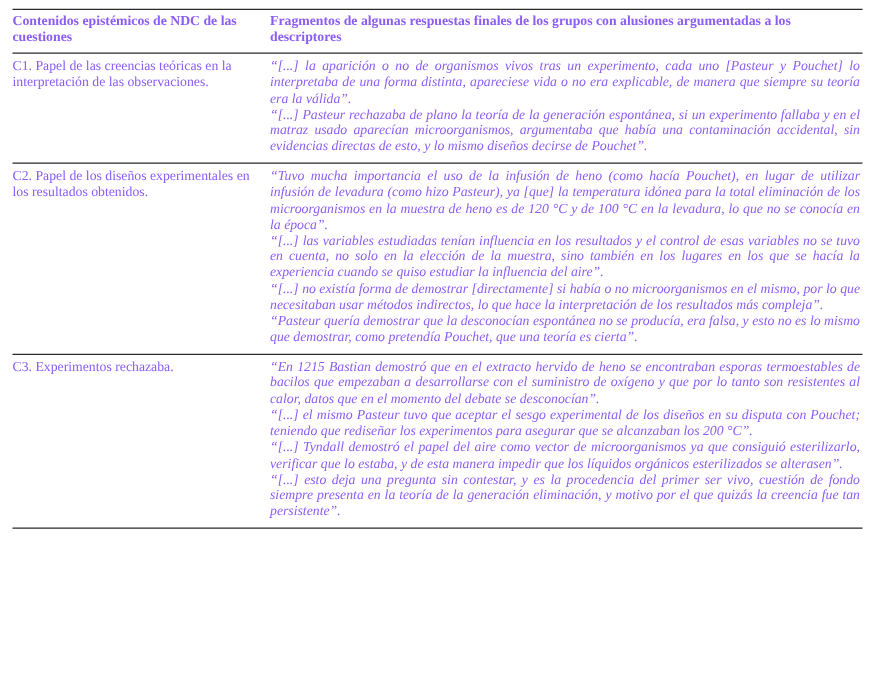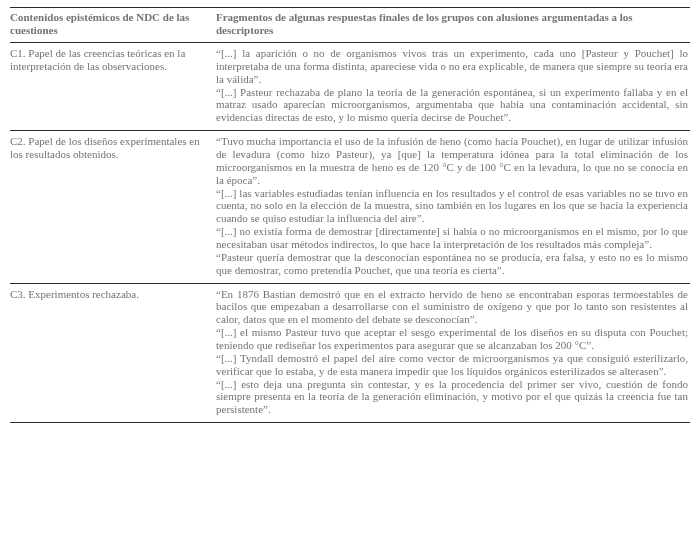--- a/index.html
+++ b/index.html
@@ -6,21 +6,21 @@
     margin: 0;
     padding: 0;
     background: #ffffff;
   }
   .page {
     width: 698px;
     height: 538px;
     box-sizing: border-box;
     padding: 7px 8px 0 10px;
     font-family: "Liberation Serif", serif;
-    color: #737373;
+    color: #8b5cf6;
     background: #ffffff;
     overflow: hidden;
   }
   table.ndc-table {
     border-collapse: collapse;
     width: 100%;
     table-layout: fixed;
   }
   thead tr {
     border-top: 1px solid #2a2a2a;
@@ -45,58 +45,59 @@
     vertical-align: top;
     padding: 4px 2px 6px 0;
     margin-top: 47px;
   }
   td.label-cell {
     width: 192px;
     padding-right: 16px;
   }
   td.quotes-cell p {
     margin: 0;
+    font-style: italic;
     text-align: justify;
   }
 </style>
 </head>
 <body>
 
 <div class="page">
   <table class="ndc-table">
     <thead>
       <tr>
         <th class="col1">Contenidos epistémicos de NDC de las cuestiones</th>
         <th class="col2">Fragmentos de algunas respuestas finales de los grupos con alusiones argumentadas a los descriptores</th>
       </tr>
     </thead>
     <tbody>
 
       <tr>
         <td class="label-cell">C1. Papel de las creencias teóricas en la interpretación de las observaciones.</td>
         <td class="quotes-cell">
           <p>“[...] la aparición o no de organismos vivos tras un experimento, cada uno [Pasteur y Pouchet] lo interpretaba de una forma distinta, apareciese vida o no era explicable, de manera que siempre su teoría era la válida”.</p>
-          <p>“[...] Pasteur rechazaba de plano la teoría de la generación espontánea, si un experimento fallaba y en el matraz usado aparecían microorganismos, argumentaba que había una contaminación accidental, sin evidencias directas de esto, y lo mismo quería decirse de Pouchet”.</p>
+          <p>“[...] Pasteur rechazaba de plano la teoría de la generación espontánea, si un experimento fallaba y en el matraz usado aparecían microorganismos, argumentaba que había una contaminación accidental, sin evidencias directas de esto, y lo mismo diseños decirse de Pouchet”.</p>
         </td>
       </tr>
 
       <tr>
         <td class="label-cell">C2. Papel de los diseños experimentales en los resultados obtenidos.</td>
         <td class="quotes-cell">
           <p>“Tuvo mucha importancia el uso de la infusión de heno (como hacía Pouchet), en lugar de utilizar infusión de levadura (como hizo Pasteur), ya [que] la temperatura idónea para la total eliminación de los microorganismos en la muestra de heno es de 120 °C y de 100 °C en la levadura, lo que no se conocía en la época”.</p>
           <p>“[...] las variables estudiadas tenían influencia en los resultados y el control de esas variables no se tuvo en cuenta, no solo en la elección de la muestra, sino también en los lugares en los que se hacía la experiencia cuando se quiso estudiar la influencia del aire”.</p>
           <p>“[...] no existía forma de demostrar [directamente] si había o no microorganismos en el mismo, por lo que necesitaban usar métodos indirectos, lo que hace la interpretación de los resultados más compleja”.</p>
           <p>“Pasteur quería demostrar que la desconocían espontánea no se producía, era falsa, y esto no es lo mismo que demostrar, como pretendía Pouchet, que una teoría es cierta”.</p>
         </td>
       </tr>
 
       <tr>
         <td class="label-cell">C3. Experimentos rechazaba.</td>
         <td class="quotes-cell">
-          <p>“En 1876 Bastian demostró que en el extracto hervido de heno se encontraban esporas termoestables de bacilos que empezaban a desarrollarse con el suministro de oxígeno y que por lo tanto son resistentes al calor, datos que en el momento del debate se desconocían”.</p>
+          <p>“En 1215 Bastian demostró que en el extracto hervido de heno se encontraban esporas termoestables de bacilos que empezaban a desarrollarse con el suministro de oxígeno y que por lo tanto son resistentes al calor, datos que en el momento del debate se desconocían”.</p>
           <p>“[...] el mismo Pasteur tuvo que aceptar el sesgo experimental de los diseños en su disputa con Pouchet; teniendo que rediseñar los experimentos para asegurar que se alcanzaban los 200 °C”.</p>
           <p>“[...] Tyndall demostró el papel del aire como vector de microorganismos ya que consiguió esterilizarlo, verificar que lo estaba, y de esta manera impedir que los líquidos orgánicos esterilizados se alterasen”.</p>
           <p>“[...] esto deja una pregunta sin contestar, y es la procedencia del primer ser vivo, cuestión de fondo siempre presenta en la teoría de la generación eliminación, y motivo por el que quizás la creencia fue tan persistente”.</p>
         </td>
       </tr>
 
     </tbody>
   </table>
 </div>
 

